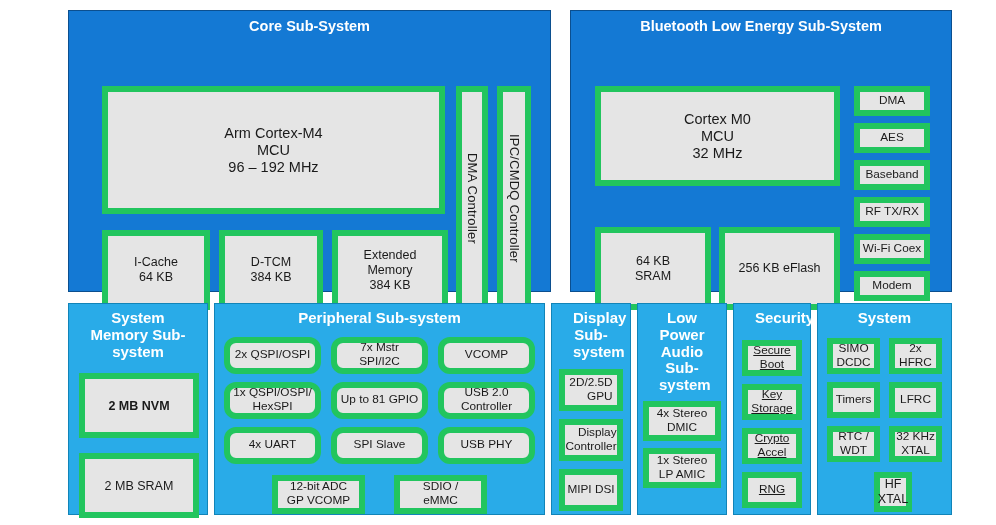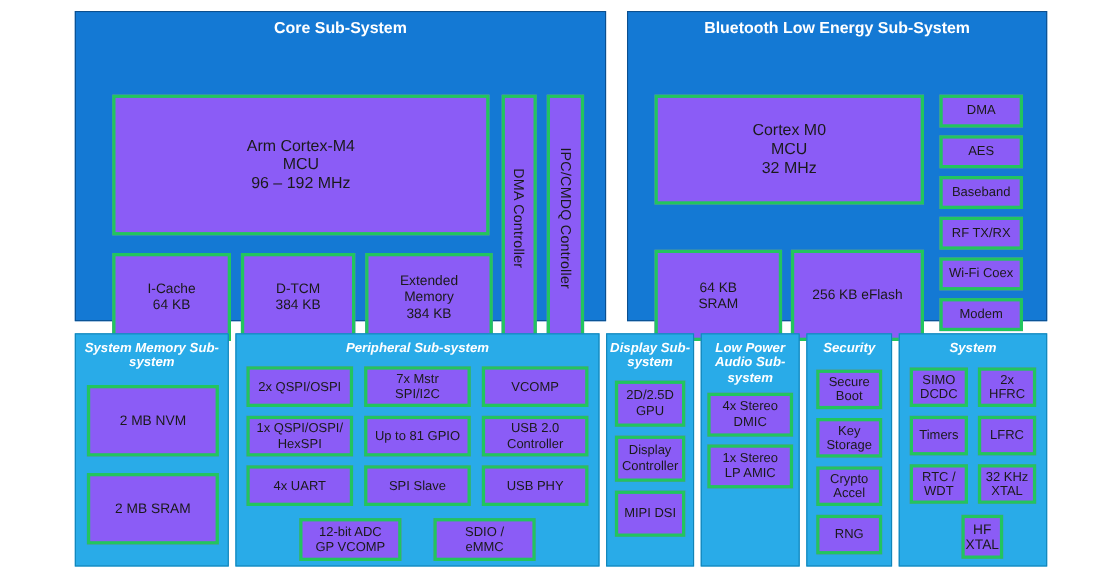--- a/index.html
+++ b/index.html
@@ -26,27 +26,27 @@
 
   .panel-title{
     color:#ffffff;
     font-weight:bold;
     text-align:center;
     line-height:1.12;
     width:100%;
     box-sizing:border-box;
   }
   .panel.dark > .panel-title{font-size:14.5px;padding:7px 4px 6px;}
-  .panel.light > .panel-title{font-size:12px;padding:6px 1px 5px;font-style:italic;}
+  .panel.light > .panel-title{font-size:15px;padding:6px 21px 5px;}
 
   
   .blk{
     box-sizing:border-box;
-    background:#8b5cf6;
-    border:3px solid #22c55e;
+    background:#e5e5e5;
+    border:6px solid #22c55e;
     color:#1a1a1a;
     display:flex;
     align-items:center;
     justify-content:center;
     text-align:center;
     line-height:1.18;
     font-size:12.5px;
     white-space:pre-line;
   }
   .blk.big{font-size:14.5px;}
@@ -88,52 +88,52 @@
   #mem-panel{left:68px;width:140px;}
   #periph-panel{left:214px;width:331px;}
   #disp-panel{left:551px;width:80px;}
   #audio-panel{left:637px;width:90px;}
   #sec-panel{left:733px;width:78px;}
   #sys-panel{left:817px;width:135px;}
 
   .panel-inner{position:relative;flex:1;width:100%;}
 
   
-  #mem-nvm{left:10px;top:8px;width:120px;right:10px;height:65px;}
+  #mem-nvm{left:10px;top:8px;width:120px;right:10px;height:65px;font-weight:bold;}
   #mem-sram{left:10px;top:88px;width:120px;height:65px;}
 
   
   #periph-grid{
     position:absolute;left:9px;top:5px;right:9px;
     display:grid;
     grid-template-columns:repeat(3,1fr);
     grid-gap:8px 10px;
   }
-  #periph-grid .blk{height:37px;}
+  #periph-grid .blk{height:37px;border-radius:12px;}
   #periph-last{
     position:absolute;left:9px;right:9px;top:143px;
     display:grid;grid-template-columns:1fr 1fr;grid-gap:0 12px;
     padding:0 48px;
     box-sizing:border-box;
     gap:29px;
   }
   #periph-last .blk{height:39px;}
 
   
   .disp-col{position:absolute;left:7px;right:7px;top:4px;}
-  .disp-col .blk{height:42px;margin-bottom:8px;}
+  .disp-col .blk{height:42px;margin-bottom:8px;text-align:right;}
 
   
   .aud-col{position:absolute;left:5px;right:5px;top:2px;}
   .aud-col .blk{height:40px;margin-bottom:7px;}
   .aud-col .blk.tall{height:50px;}
 
   
   .sec-col{position:absolute;left:8px;right:8px;top:8px;}
-  .sec-col .blk{height:36px;margin-bottom:8px;}
+  .sec-col .blk{height:36px;margin-bottom:8px;text-decoration:underline;}
 
   
   #sys-grid{
     position:absolute;left:9px;right:9px;top:6px;
     display:grid;grid-template-columns:1fr 1fr;grid-gap:8px 9px;
   }
   #sys-grid .blk{height:36px;}
   #sys-hf{
     position:absolute;left:26px;right:9px;top:140px;
     padding:0 30px;box-sizing:border-box;

